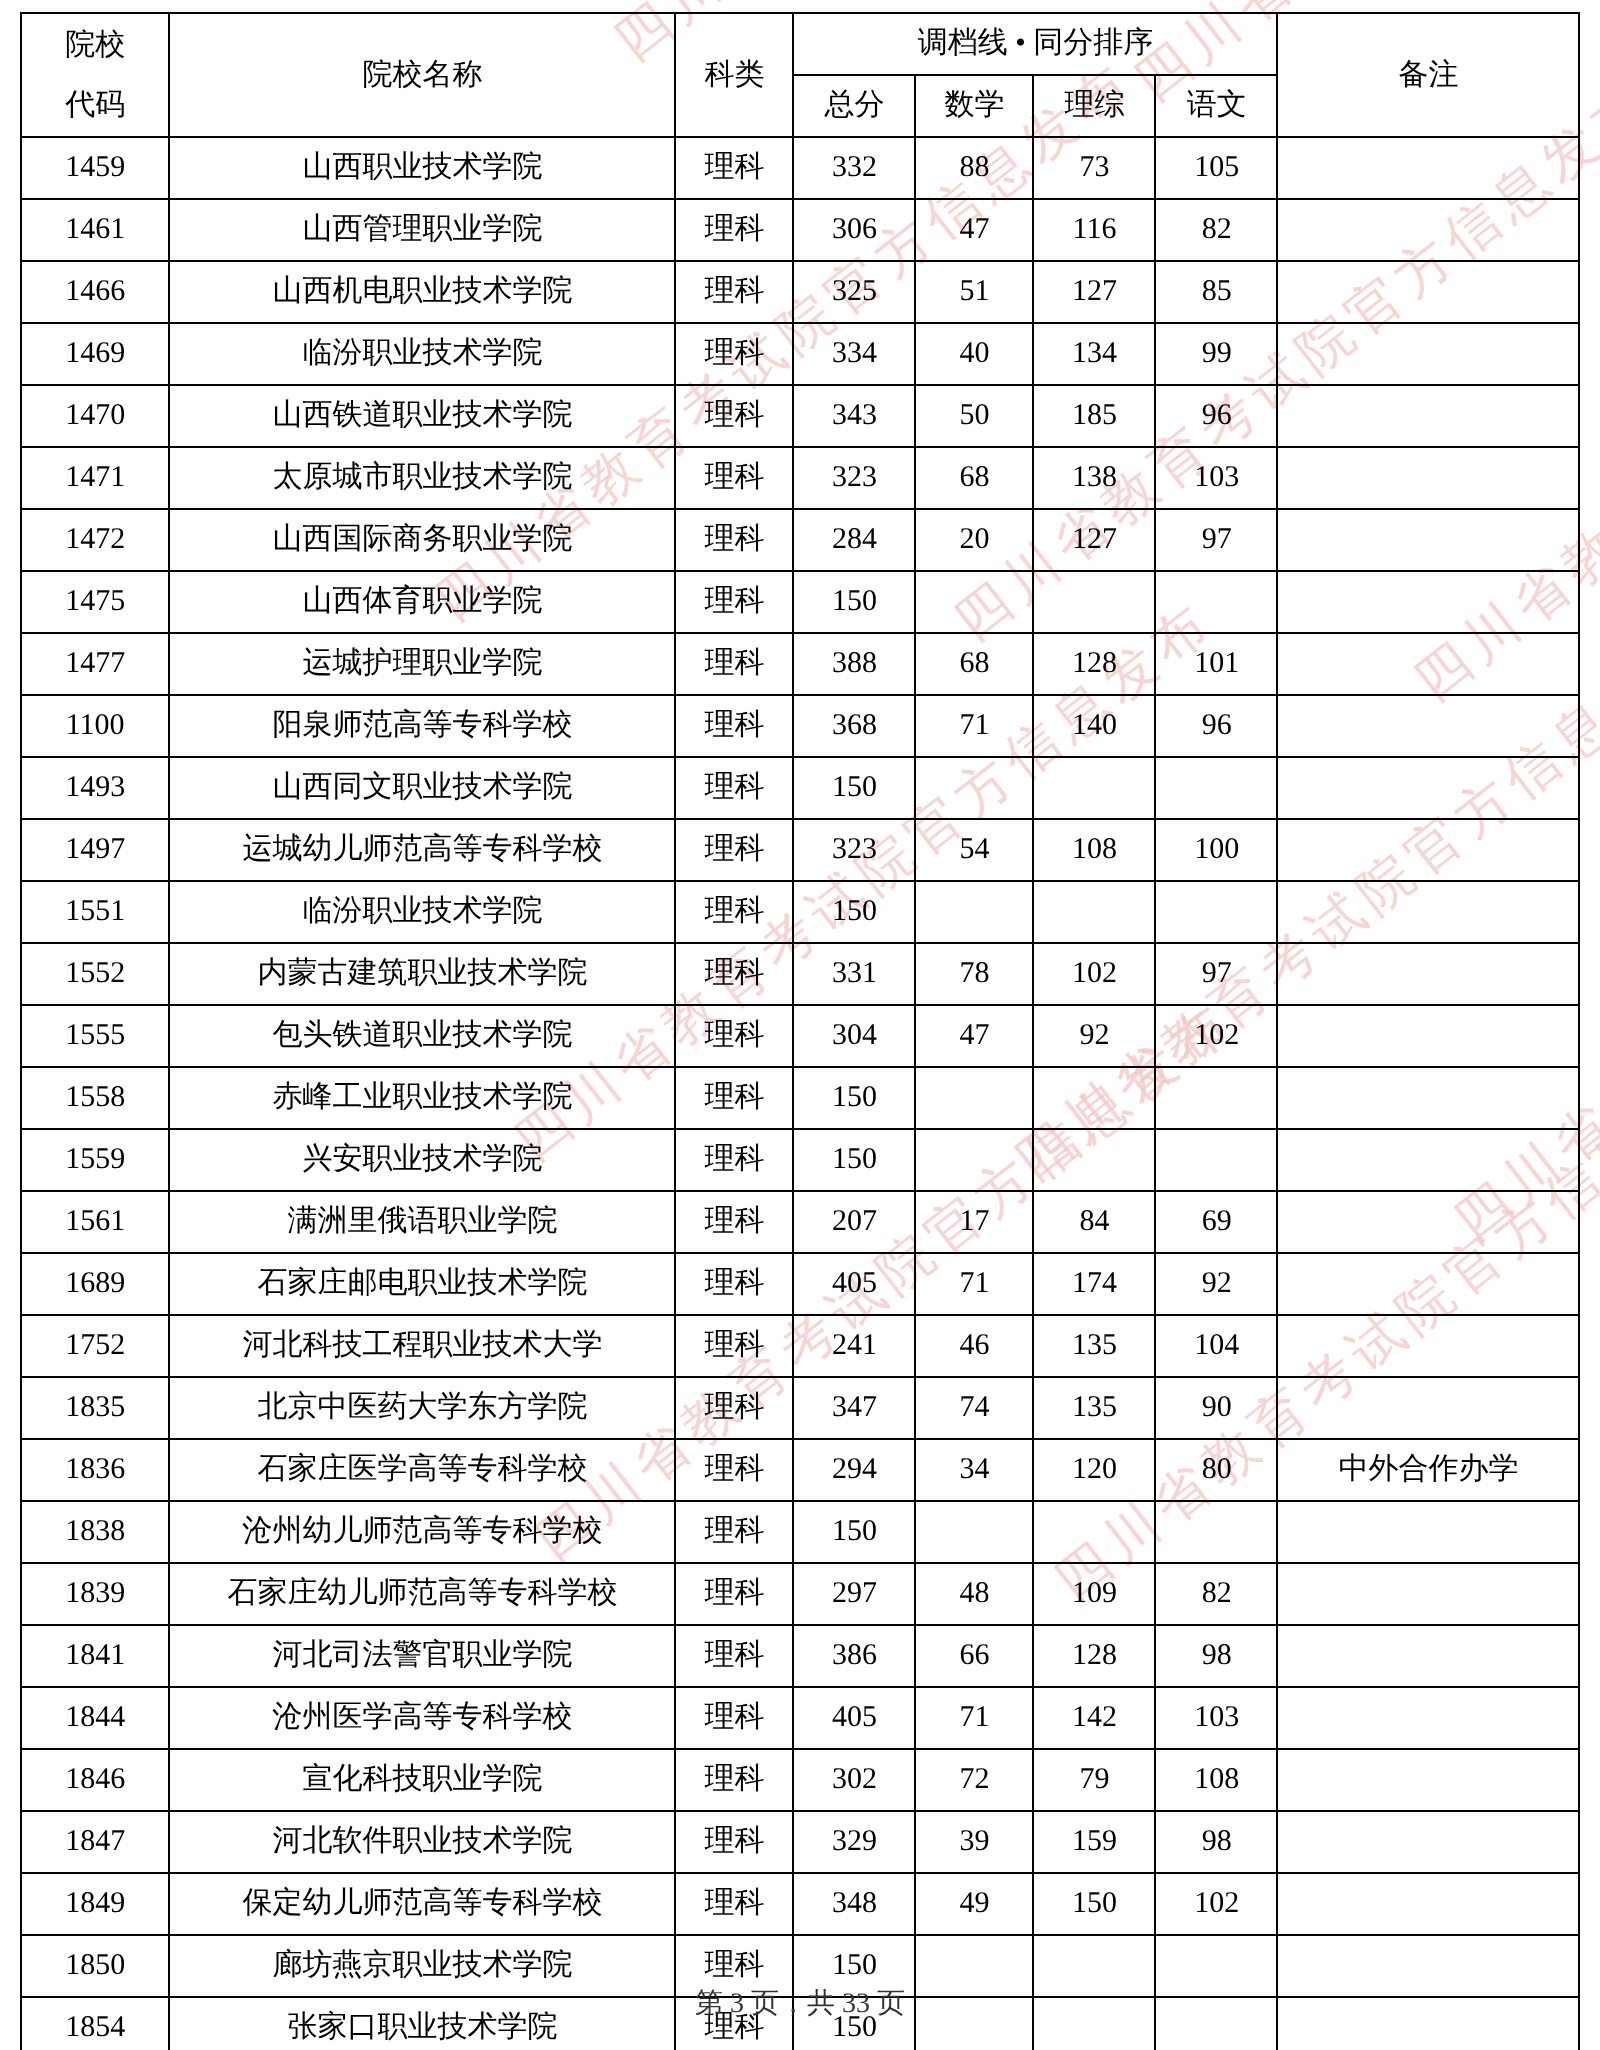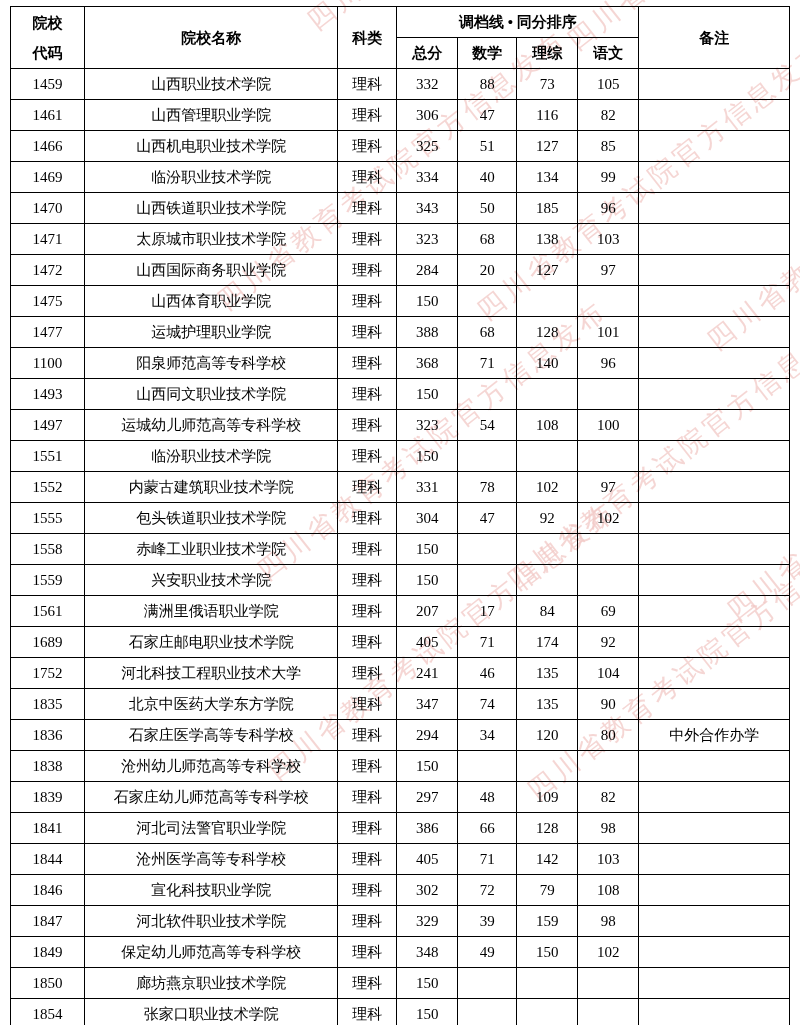--- a/index.html
+++ b/index.html
@@ -36,21 +36,21 @@
     border: 1px solid #000000;
     text-align: center;
     vertical-align: middle;
     font-size: 15px;
     padding: 0;
     height: 30px;
     line-height: 30px;
     background: transparent;
   }
   table.score-table th {
-    font-weight: bold;
+    font-weight: normal;
   }
   .col-code { width: 68px; }
   .col-name { width: 232px; }
   .col-type { width: 54px; }
   .col-total { width: 56px; }
   .col-math { width: 54px; }
   .col-sci { width: 56px; }
   .col-chin { width: 56px; }
   .col-remark { width: 138px; }
 
@@ -455,13 +455,14 @@
           <td>理科</td>
           <td>150</td>
           <td></td>
           <td></td>
           <td></td>
           <td></td>
         </tr>
       </tbody>
   </table>
 
+  <div class="footer">第 3 页，共 33 页</div>
 </div>
 
 </body></html>

